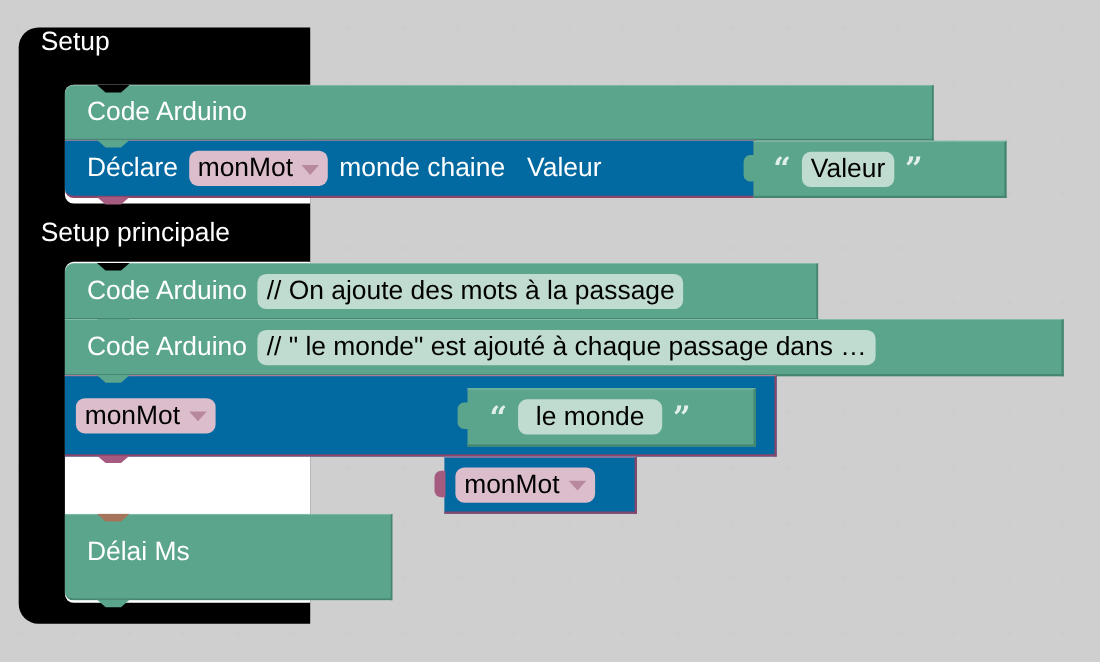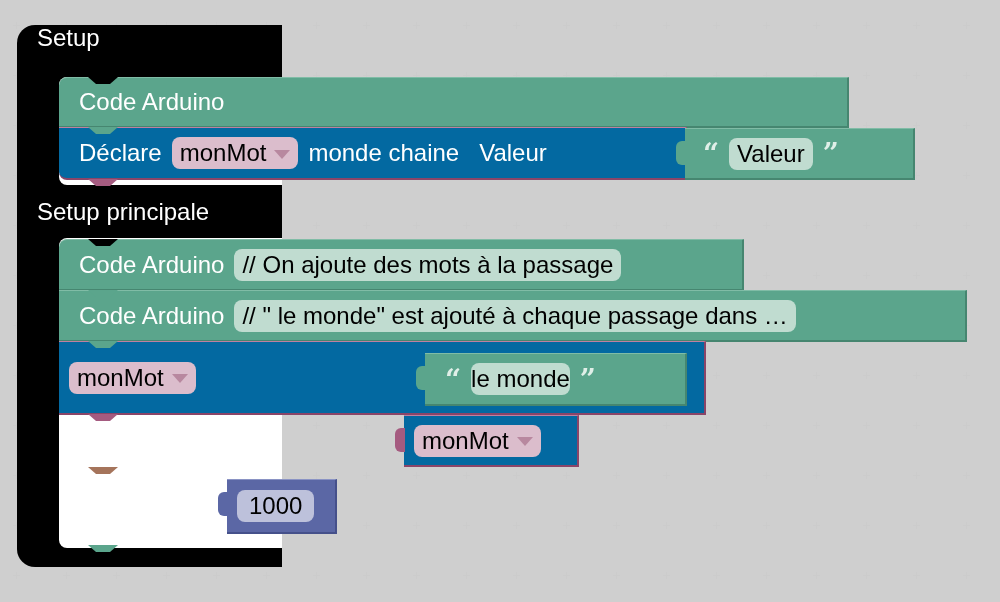--- a/index.html
+++ b/index.html
@@ -334,35 +334,34 @@
 
   <div class="abs blk pink" style="left:59px; top:341px; width:647px; height:74px; padding-left:10px;">
     <span class="field pinkf">
       <span>monMot</span>
       <span class="caret"></span>
     </span>
   </div>
   <div class="abs blk green" style="left:425px; top:353px; width:262px; height:53px; padding-left:20px;">
     <span class="tab" style="top:12px; background:#5ba58c; border-radius:6px 0 0 6px;"></span>
     <span class="quote">“</span>
-    <span class="field" style="margin-left:10px; padding:0 0;">le monde</span>
+    <span class="field" style="margin-left:10px; padding:0 16px;">le monde</span>
     <span class="quote" style="margin-left:10px;">”</span>
   </div>
 
   <div class="abs blk pink" style="left:404px; top:415px; width:175px; height:52px; padding-left:10px;">
     <span class="tab" style="top:12px; background:#a55b80; border-radius:6px 0 0 6px;"></span>
     <span class="field pinkf">
       <span>monMot</span>
       <span class="caret"></span>
     </span>
   </div>
 
-  <div class="abs blk blue" style="left:227px; top:479px; width:110px; height:55px; padding-left:10px;">
-    <span class="tab" style="top:12px; background:#5b67a5; border-radius:6px 0 0 6px;"></span>
-    <span class="field bluef" style="padding:0 12px;">1000</span>
+  <div class="abs blk green round-bl" style="left:59px; top:467px; width:298px; height:79px; padding-left:20px; align-items:flex-start; padding-top:20px;">
+    <span>Délai Ms</span>
   </div>
 
   <div class="notch" style="left:88px; top:77px;">
     <svg width="30" height="8">
         <path d="M0 0 L8 7 L22 7 L30 0 Z" fill="#000"></path>
       </svg>
   </div>
   <div class="notch" style="left:88px; top:127px;">
     <svg width="30" height="8">
         <path d="M0 0 L8 7 L22 7 L30 0 Z" fill="#5ba58c"></path>

